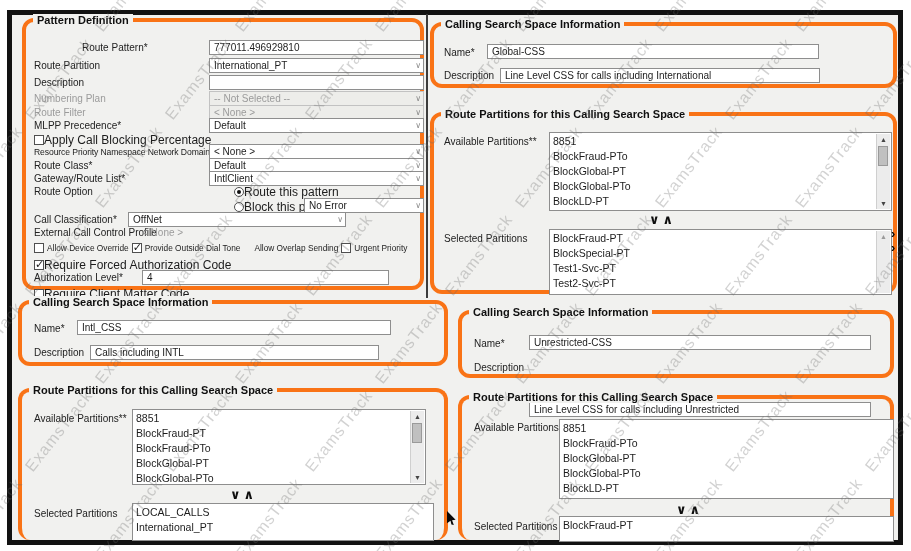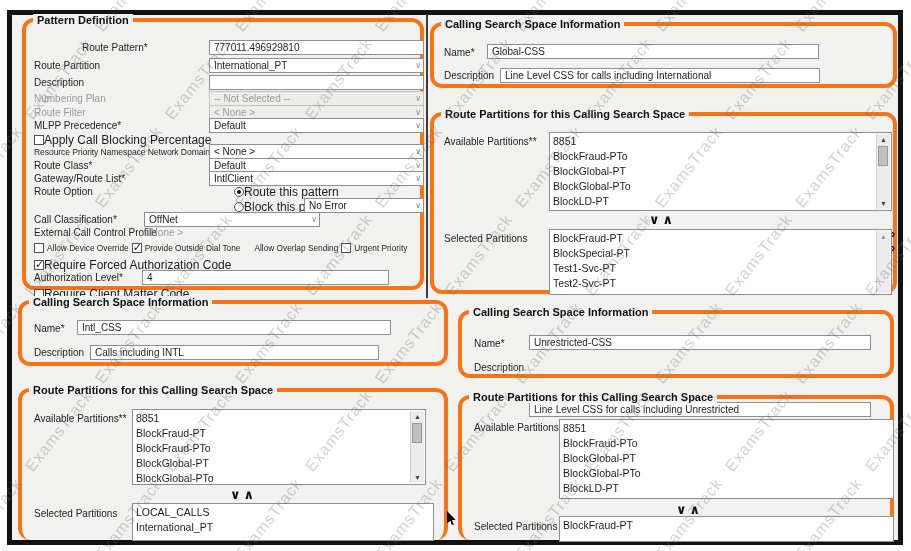--- a/index.html
+++ b/index.html
@@ -124,21 +124,21 @@
     <div class="cbrow" style="left:208px;top:178px;">
       <span class="radio" data-checked="false"></span>
       <span>Block this pattern</span>
     </div>
     <div class="tfield" style="left:278px;top:176px;width:120px;">
       <span>No Error</span>
       <span class="dd-arrow">∨</span>
     </div>
 
     <span class="flabel" style="left:8px;top:192px;">Call Classification*</span>
-    <div class="tfield" style="left:118px;top:190px;width:176px;">
+    <div class="tfield" style="left:102px;top:190px;width:218px;">
       <span>OffNet</span>
       <span class="dd-arrow">∨</span>
     </div>
 
     <span class="flabel" style="left:8px;top:205px;">External Call Control Profile</span>
     <span class="plainval" style="left:116px;top:205px;">&lt; None &gt;</span>
 
     <div class="cbrow cbrow-multi" style="left:8px;top:221px;">
       <span class="cb" data-checked="false"></span>
       <span>Allow Device Override</span>

